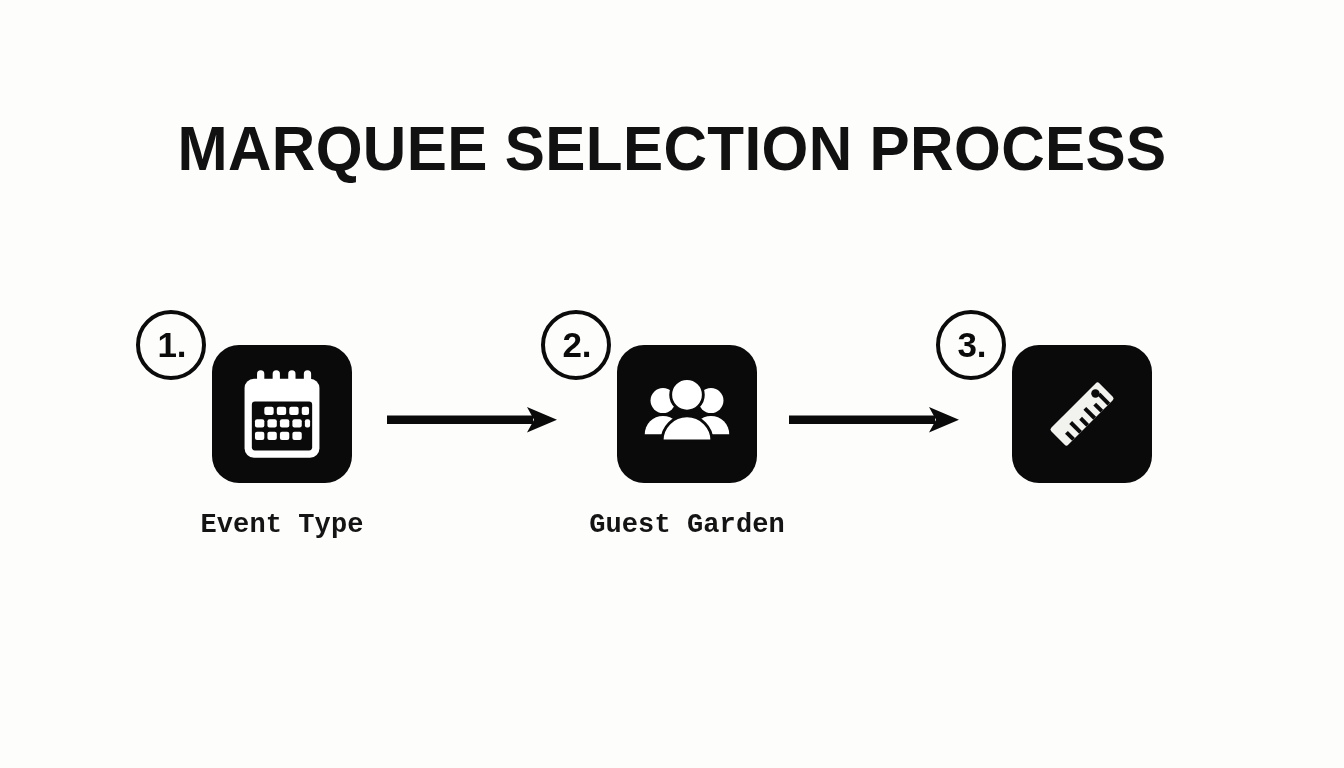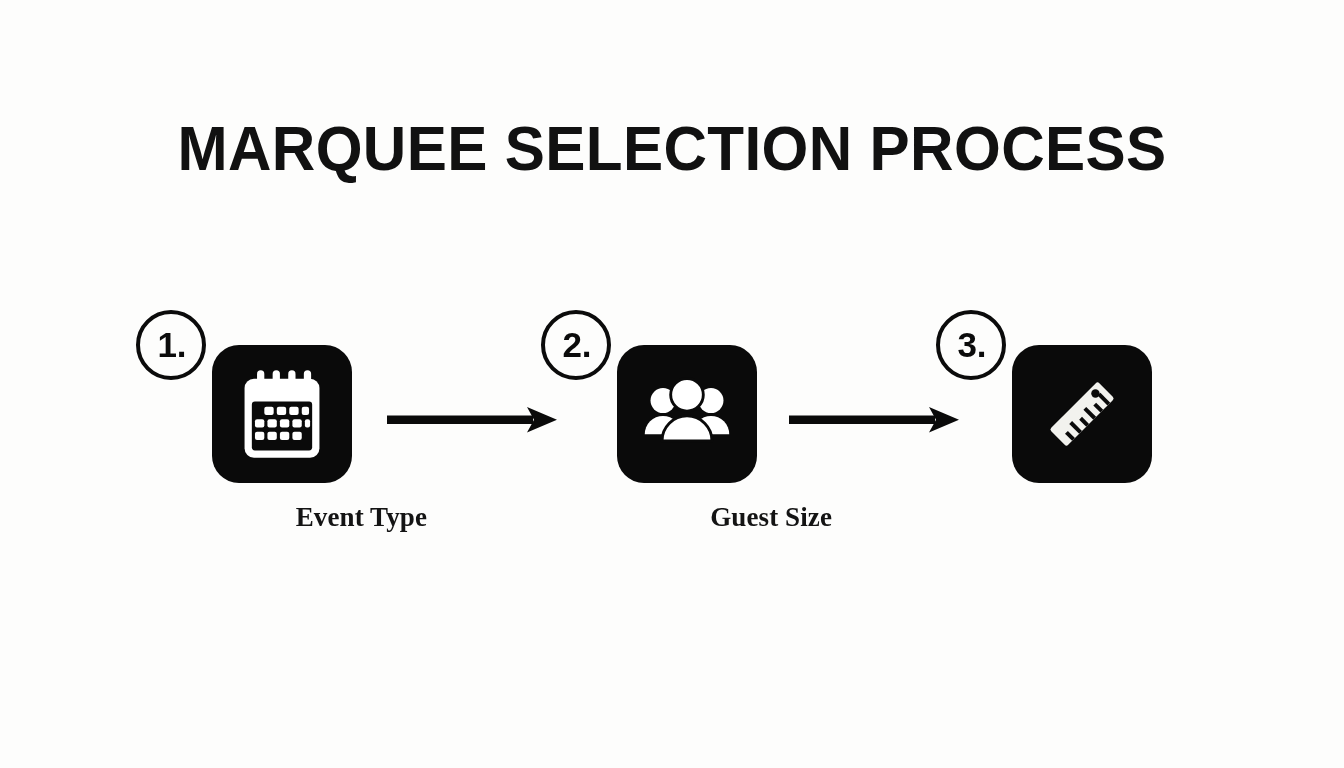--- a/index.html
+++ b/index.html
@@ -96,24 +96,24 @@
     position: absolute;
     inset: 0;
     display: flex;
     align-items: center;
     justify-content: center;
   }
 
   .step-label {
     position: absolute;
     left: -30px;
-    top: 192px;
+    top: 200px;
     width: 290px;
-    text-align: right;
-    font-family: Liberation Serif, serif;
+    text-align: center;
+    font-family: Liberation Mono, monospace;
     font-weight: bold;
     font-size: 27px;
     color: #141414;
     letter-spacing: 0.1px;
     white-space: nowrap;
   }
 
   
   .arrow {
     position: absolute;
@@ -189,21 +189,21 @@
             <path d="M6 71 a19 19 0 0 1 38 0 Z" fill="#ffffff"></path>
 
             <circle cx="75" cy="36" r="13" fill="#ffffff"></circle>
             <path d="M56 71 a19 19 0 0 1 38 0 Z" fill="#ffffff"></path>
 
             <circle cx="50" cy="30" r="17" fill="#ffffff" stroke="#0a0a0a" stroke-width="3"></circle>
             <path d="M24 78 a26 26 0 0 1 52 0 Z" fill="#ffffff" stroke="#0a0a0a" stroke-width="3"></path>
           </svg>
         </div>
       </div>
-      <div class="step-label">Guest Size</div>
+      <div class="step-label">Guest Garden</div>
     </div>
 
     <div class="arrow arrow-2">
       <svg width="172" height="30" viewBox="0 0 172 30" aria-hidden="true">
         <rect x="0" y="10.5" width="146" height="8.5" fill="#0a0a0a"></rect>
         <path d="M140 2 L170 14.8 L140 27.5 L147 14.8 Z" fill="#0a0a0a"></path>
       </svg>
     </div>
 
     <div class="step step-3">

